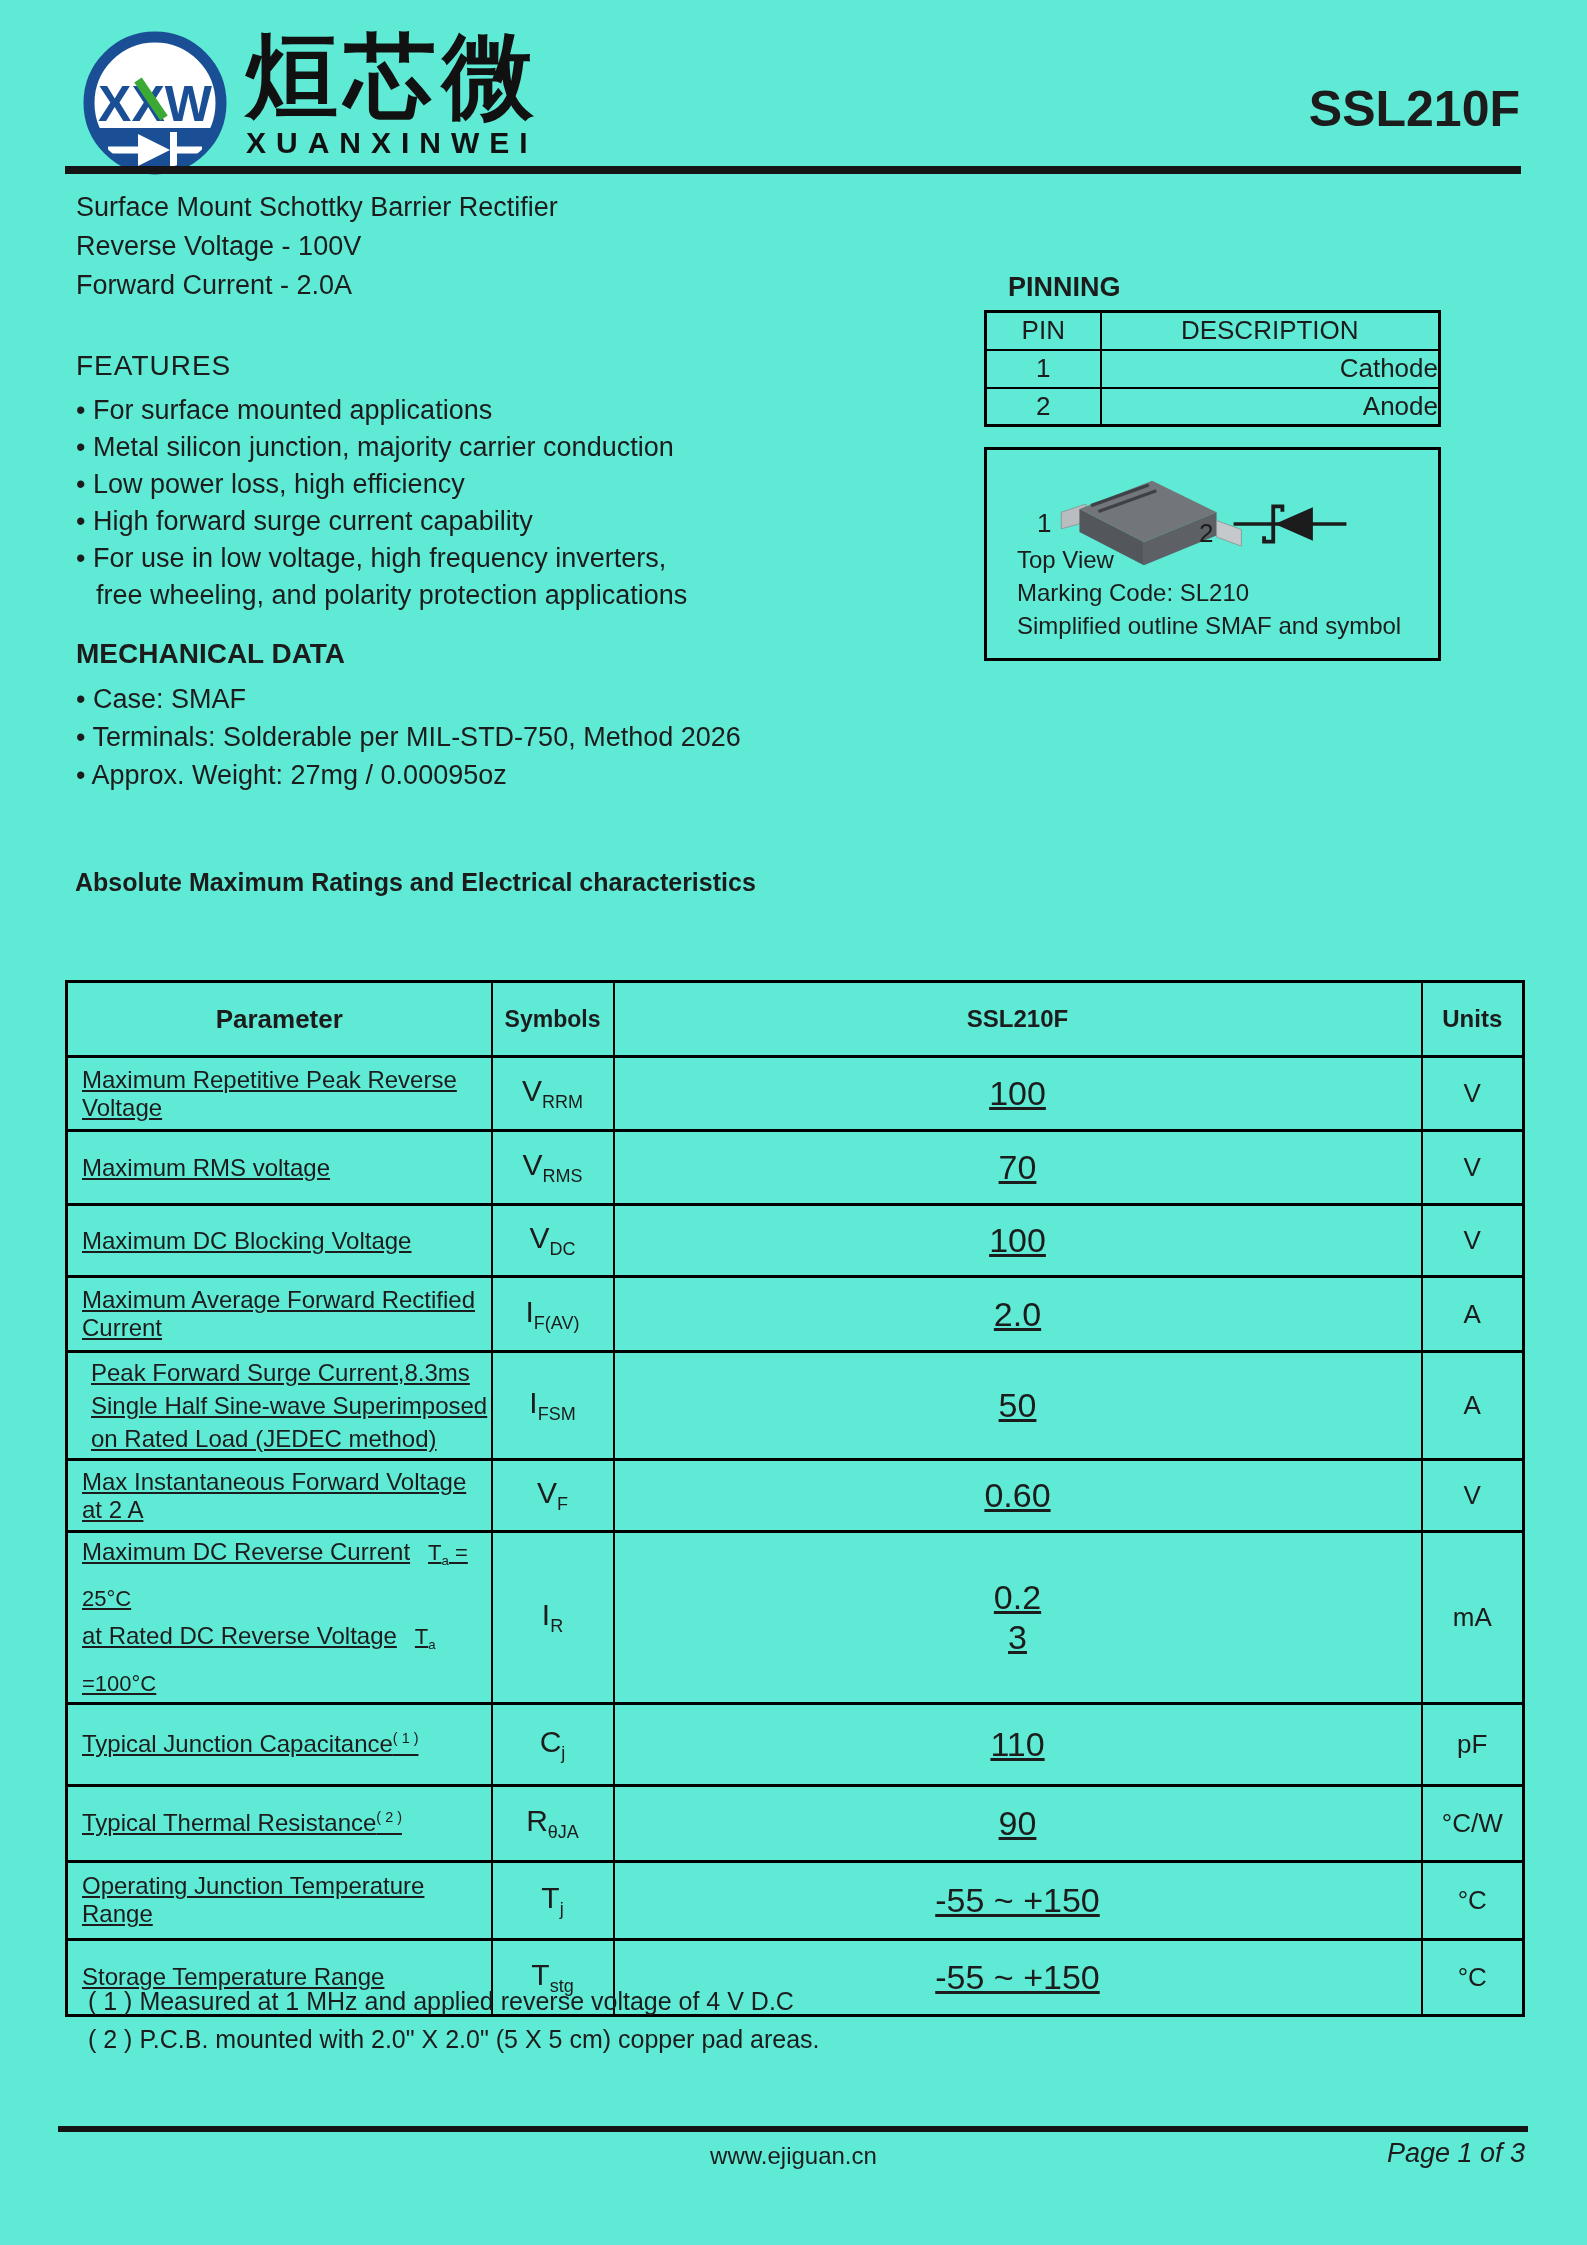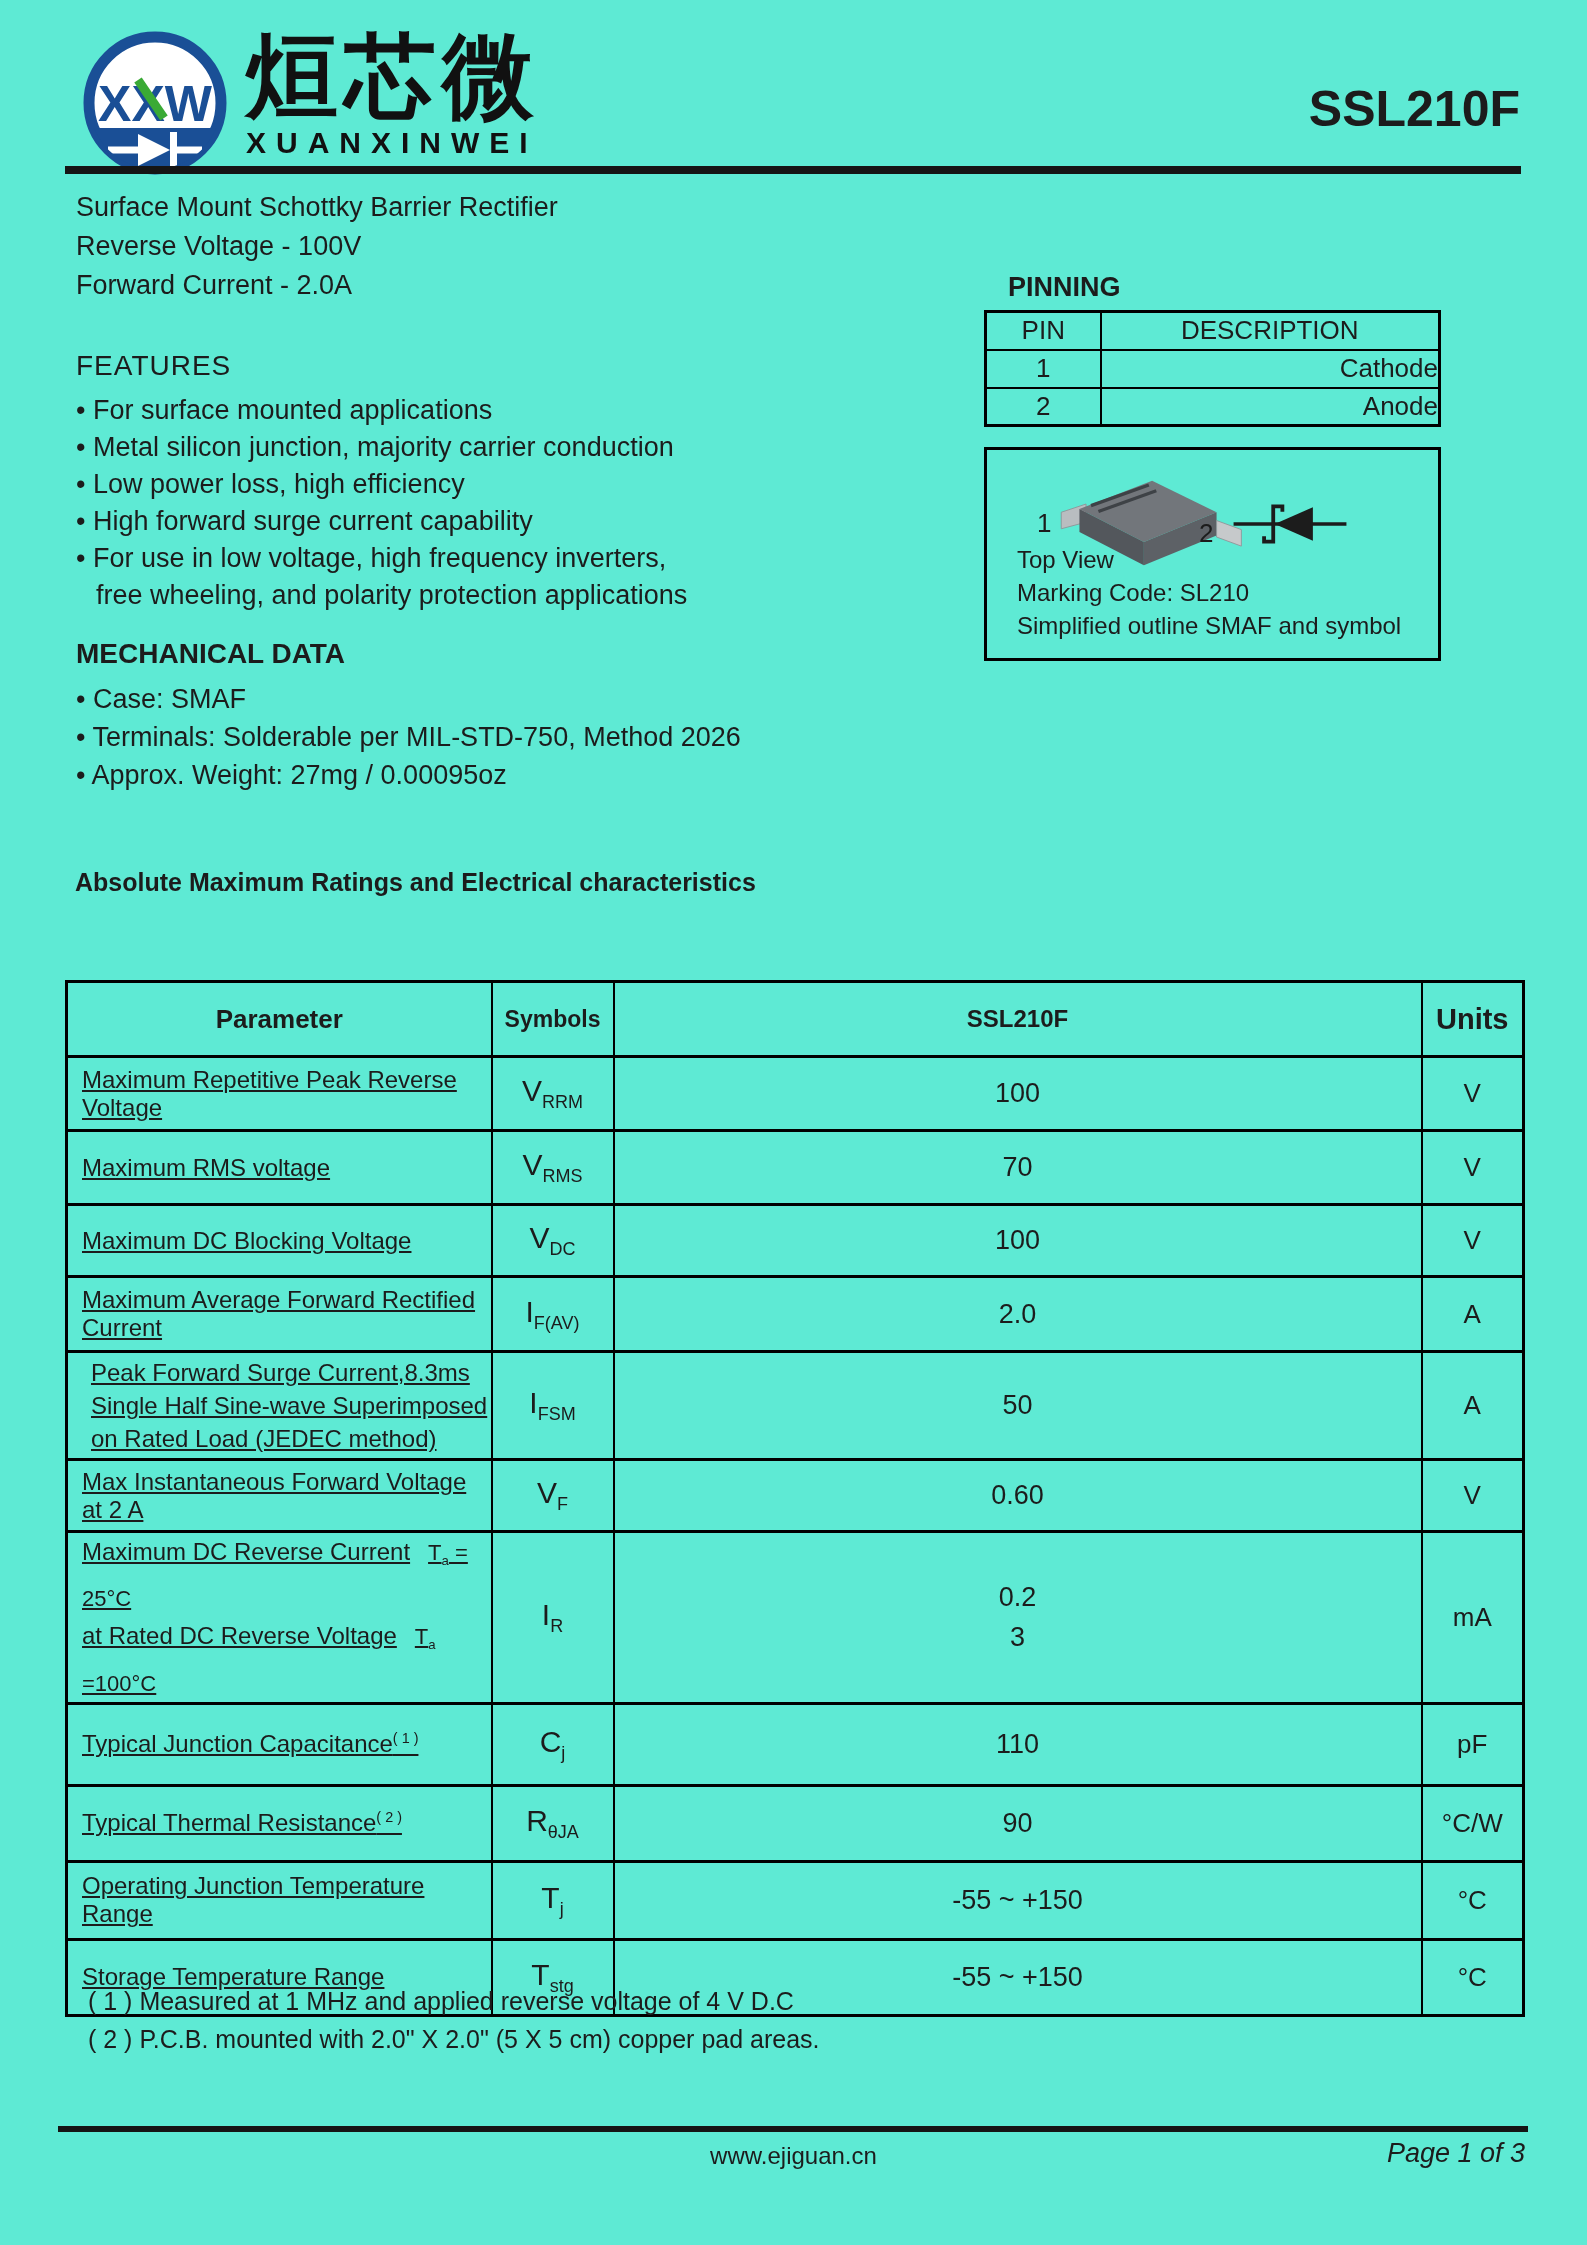--- a/index.html
+++ b/index.html
@@ -43,28 +43,28 @@
   .pkg-captions { position: absolute; left: 30px; bottom: 16px; font-size: 24px; line-height: 33px; }
   
   .ratings-title { position: absolute; left: 75px; top: 868px; font-size: 25px; font-weight: bold; }
   .ratings-sub { position: absolute; left: 75px; top: 906px; font-size: 25px; line-height: 35px; }
   .main-table { position: absolute; left: 65px; top: 980px; width: 1457px; border-collapse: collapse; table-layout: fixed; }
   .main-table { border: 3px solid #000; }
   .main-table th, .main-table td { border: 2px solid #000; border-top-width: 3px; border-bottom-width: 3px; }
   .main-table th { font-size: 26px; font-weight: bold; text-align: center; }
   .main-table th.h-part { font-size: 24px; }
   .main-table th.h-sym { font-size: 23px; }
-  .main-table th.h-units { font-size: 29px; text-align: center; }
+  .main-table th.h-units { font-size: 24px; text-align: center; }
   .col-param { width: 425px; }
   .col-sym { width: 122px; }
   .col-val { width: 808px; }
   .col-unit { width: 102px; }
   td.param { font-size: 24px; text-align: left; padding-left: 14px; text-decoration: underline; }
   td.sym { font-size: 30px; text-align: center; }
-  td.val { font-size: 27px; text-align: center; }
+  td.val { font-size: 34px; text-align: center; text-decoration: underline; }
   td.unit { font-size: 26px; text-align: center; }
   td sub { font-size: 0.6em; }
   td sup { font-size: 0.6em; }
   .pline { display: block; line-height: 33px; margin-left: 9px; }
   .ir-line { display: block; line-height: 37px; }
   .ir-cond { padding-left: 18px; font-size: 22px; }
   .vline { display: block; line-height: 40px; }
   
   .footnotes { position: absolute; left: 88px; top: 1982px; font-size: 25px; line-height: 38px; }
   .footnote { display: block; }

